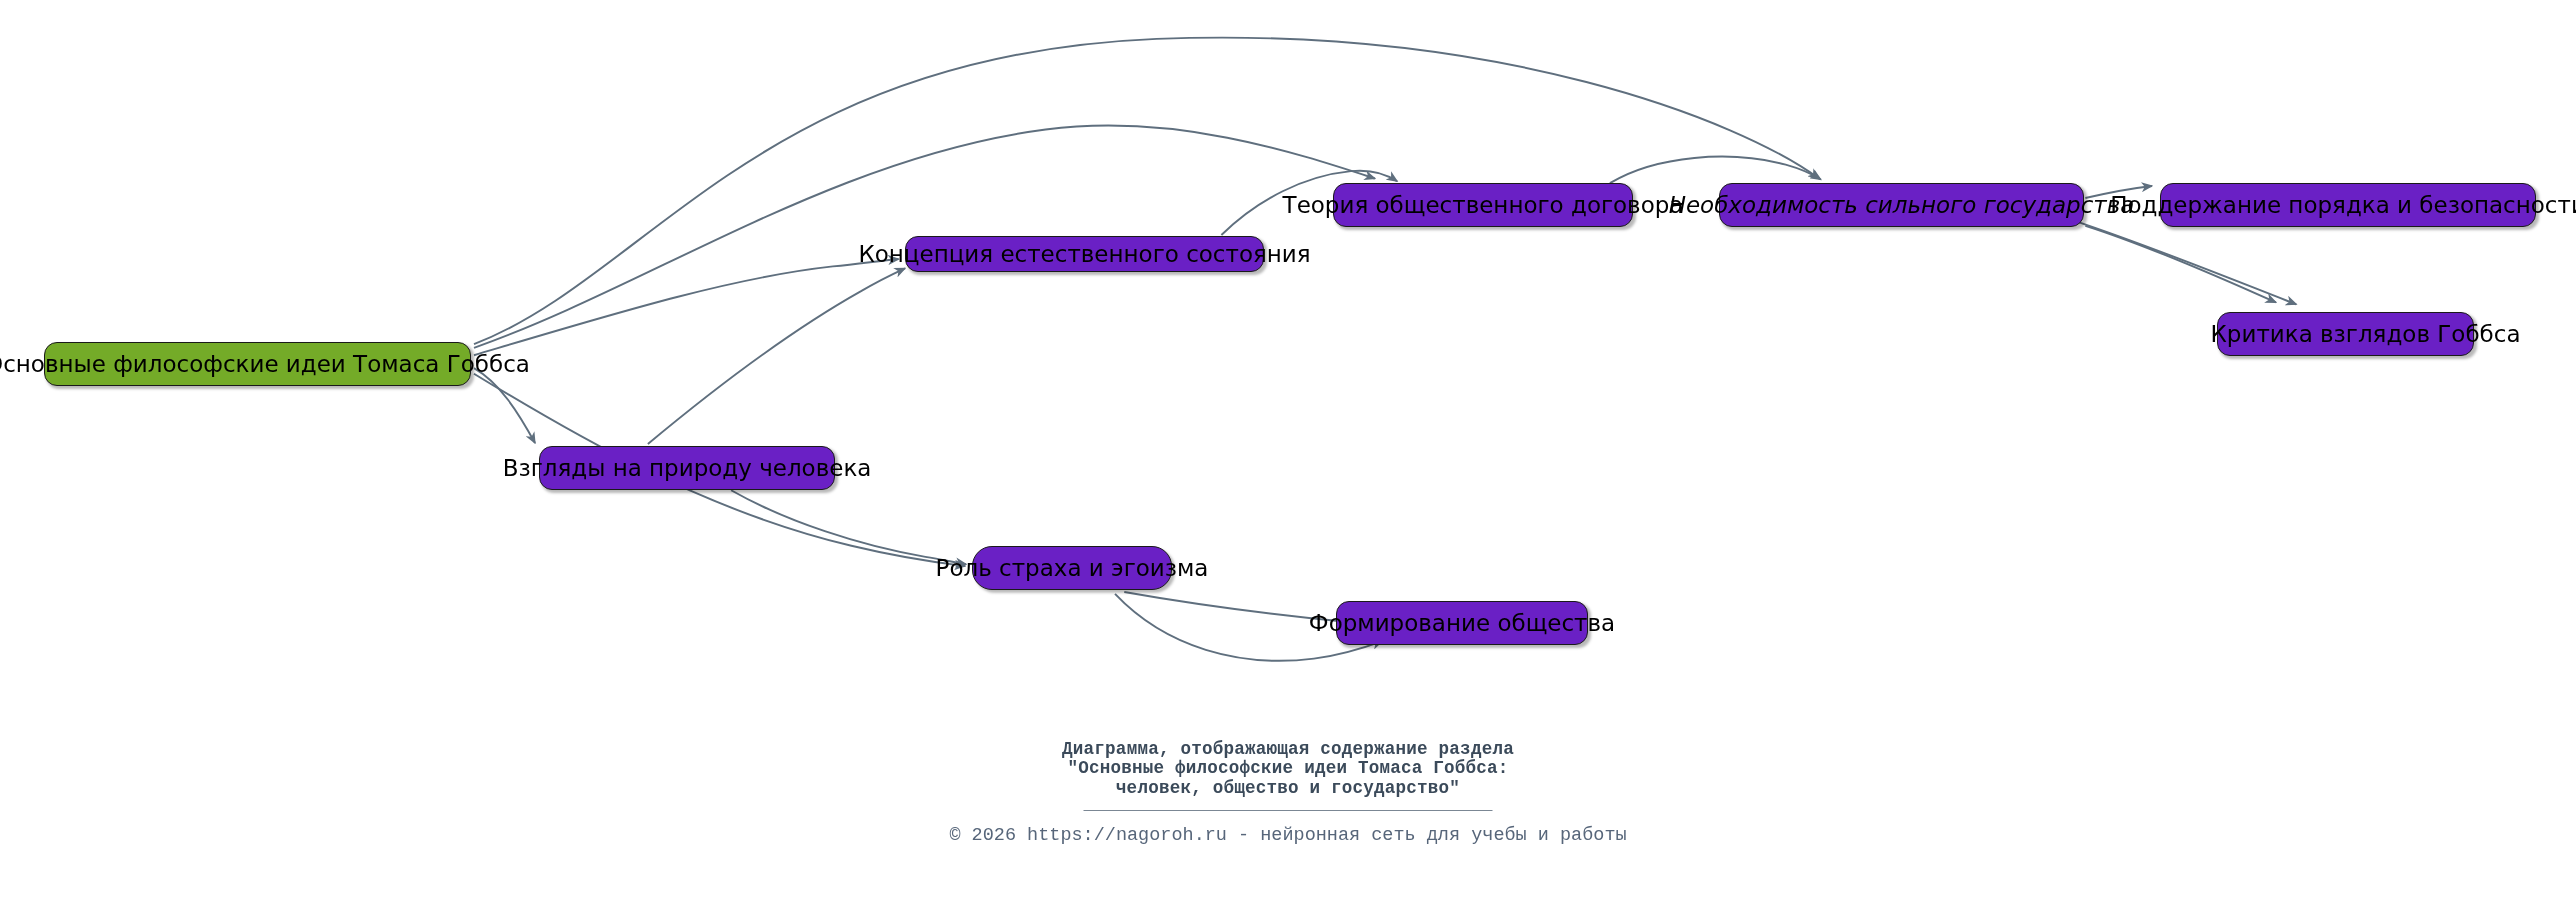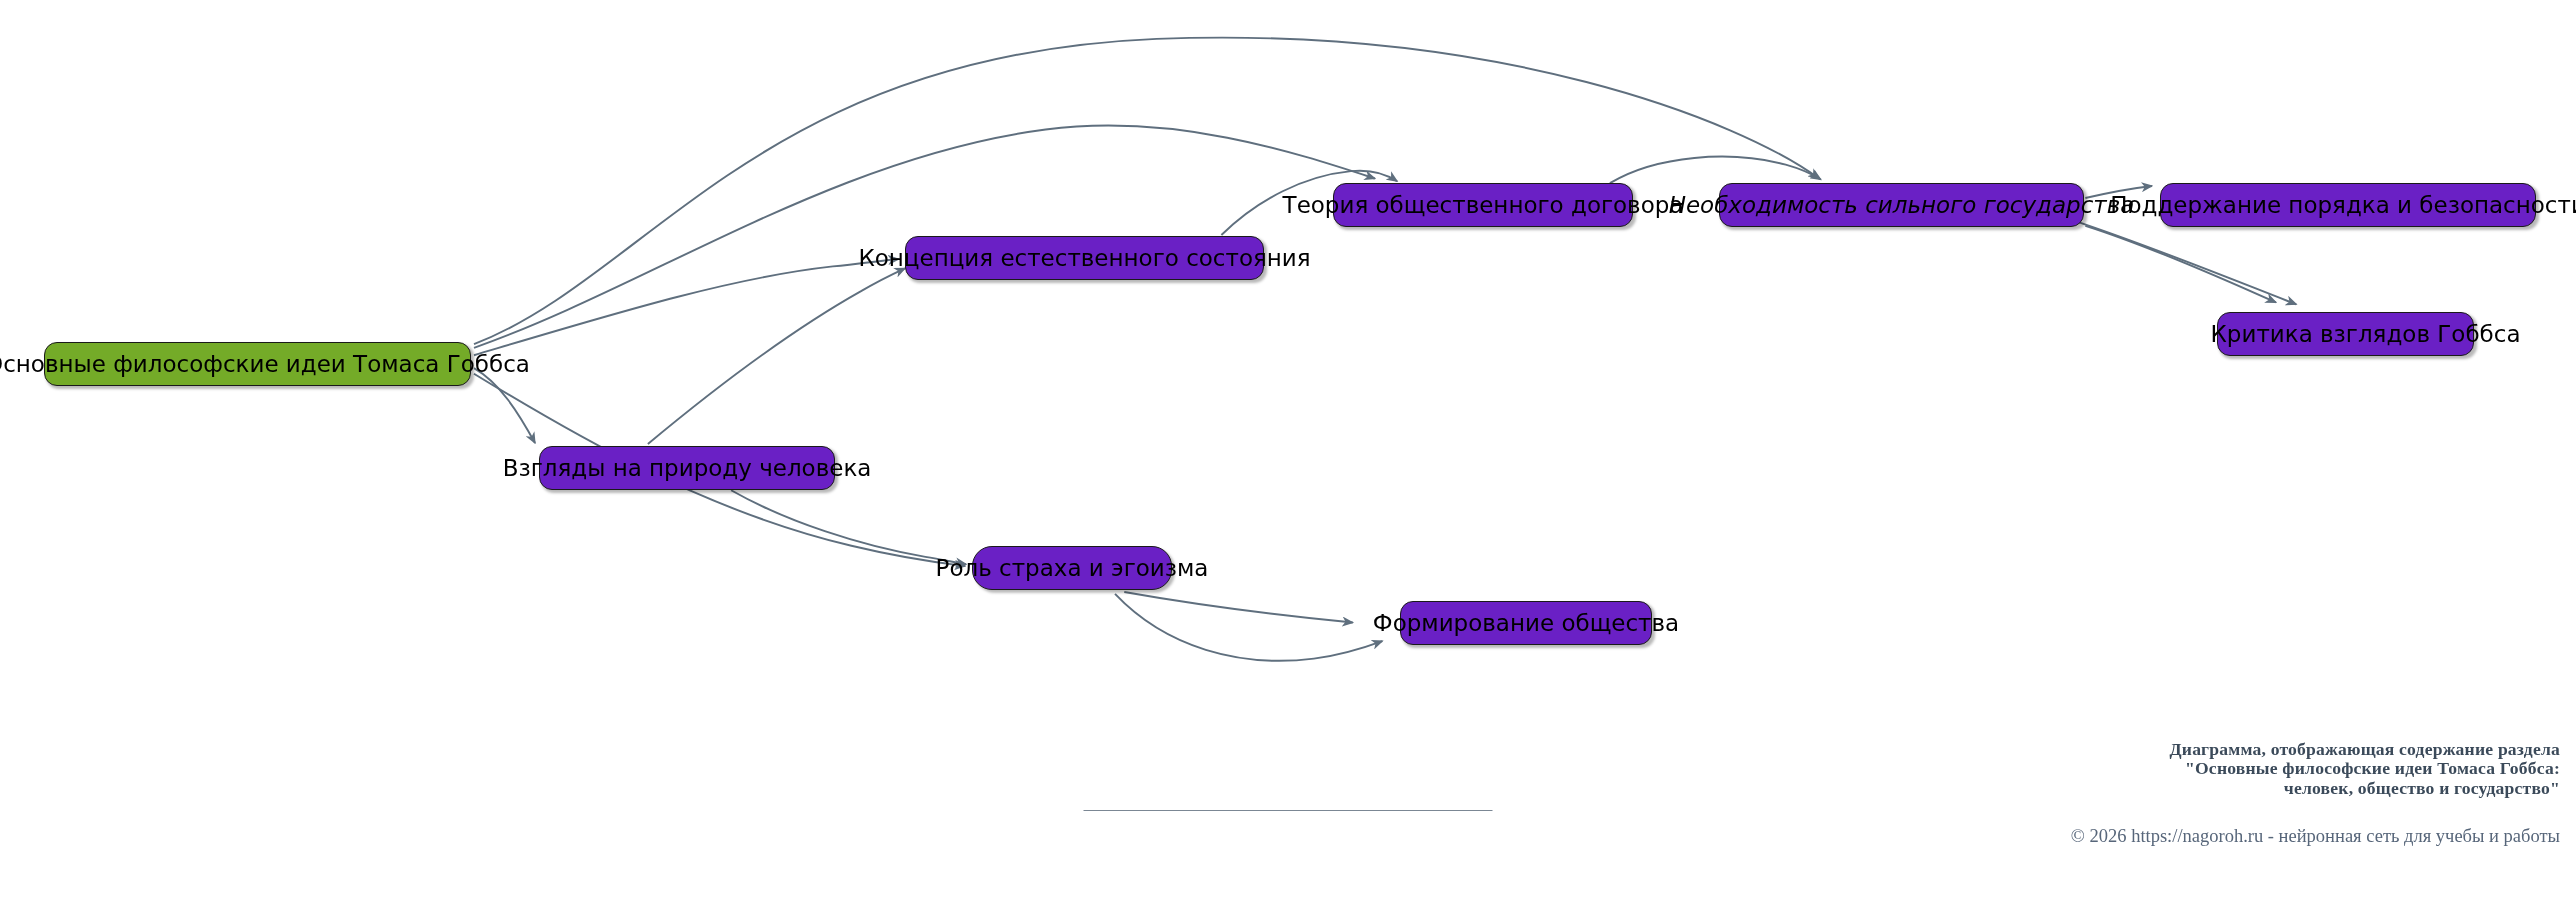--- a/index.html
+++ b/index.html
@@ -40,24 +40,24 @@
   }
   .node.root {
     background: #74ab28;
   }
   .node.concept {
     background: #6a20c5;
   }
   .caption {
     position: absolute;
     left: 0;
-    right: 16px;
-    text-align: right;
+    right: 0;
+    text-align: center;
     color: #3b4a5a;
-    font-family: Liberation Serif, serif;
+    font-family: Liberation Mono, monospace;
   }
   .caption-title {
     top: 740px;
     font-size: 17.6px;
     font-weight: bold;
     line-height: 19.4px;
     letter-spacing: 0.2px;
   }
   .caption-rule {
     position: absolute;
@@ -116,21 +116,21 @@
       <path d="M 1215,640 C 1300,655 1400,667 1462,673"></path>
 
       <path d="M 1205,642 C 1260,700 1340,722 1420,712 C 1450,708 1475,700 1494,693"></path>
     </g>
   </svg>
 
   <div class="node root" style="left:44px; top:342px; width:427px; height:44px;">
     <span>Основные философские идеи Томаса Гоббса</span>
   </div>
 
-  <div class="node concept" style="left:905px; top:236px; width:359px; height:44px;">
+  <div class="node concept" style="left:905px; top:236px; width:359px; height:36px;">
     <span>Концепция естественного состояния</span>
   </div>
 
   <div class="node concept" style="left:1333px; top:183px; width:300px; height:44px;">
     <span>Теория общественного договора</span>
   </div>
 
   <div class="node concept" style="left:1719px; top:183px; width:365px; height:44px;font-style:italic;">
     <span>Необходимость сильного государства</span>
   </div>
@@ -144,21 +144,21 @@
   </div>
 
   <div class="node concept" style="left:539px; top:446px; width:296px; height:44px;">
     <span>Взгляды на природу человека</span>
   </div>
 
   <div class="node concept" style="left:972px; top:546px; width:200px; height:44px;border-radius:20px;">
     <span>Роль страха и эгоизма</span>
   </div>
 
-  <div class="node concept" style="left:1400px; top:601px; width:252px; height:44px;">
+  <div class="node concept" style="left:1336px; top:601px; width:252px; height:44px;">
     <span>Формирование общества</span>
   </div>
 
   <div class="caption caption-title">
     <div>Диаграмма, отображающая содержание раздела</div>
     <div>"Основные философские идеи Томаса Гоббса:</div>
     <div>человек, общество и государство"</div>
   </div>
 
   <div class="caption-rule"></div>

